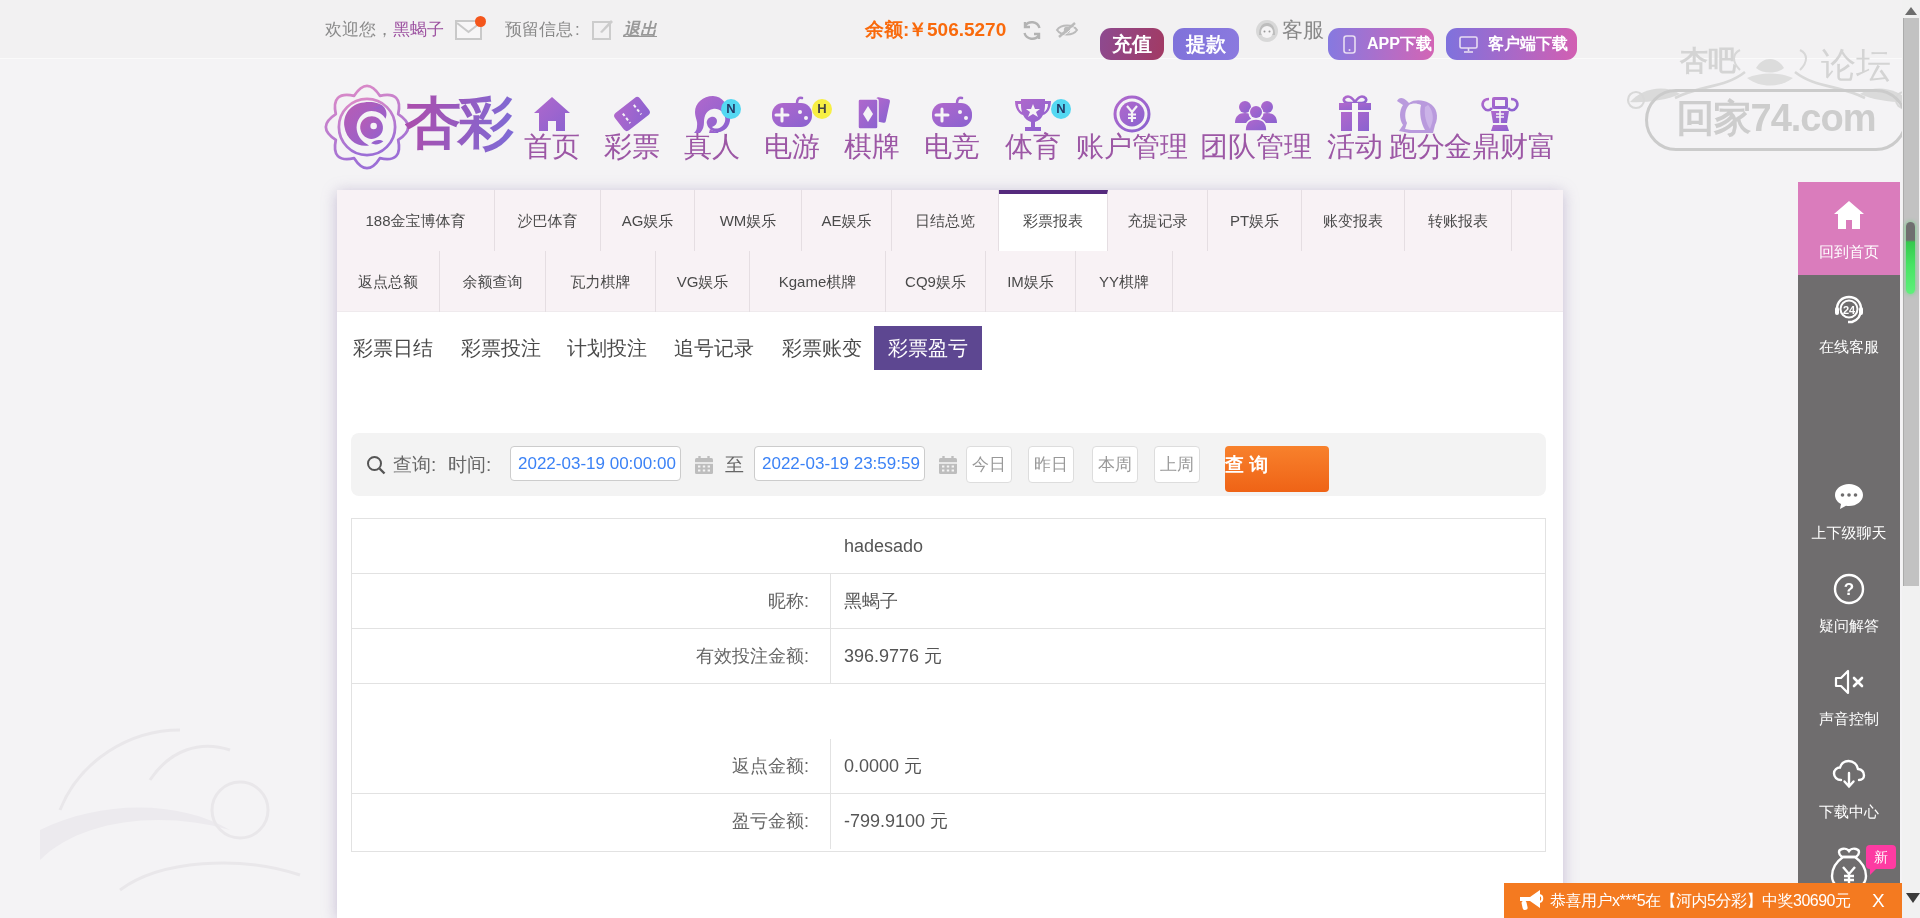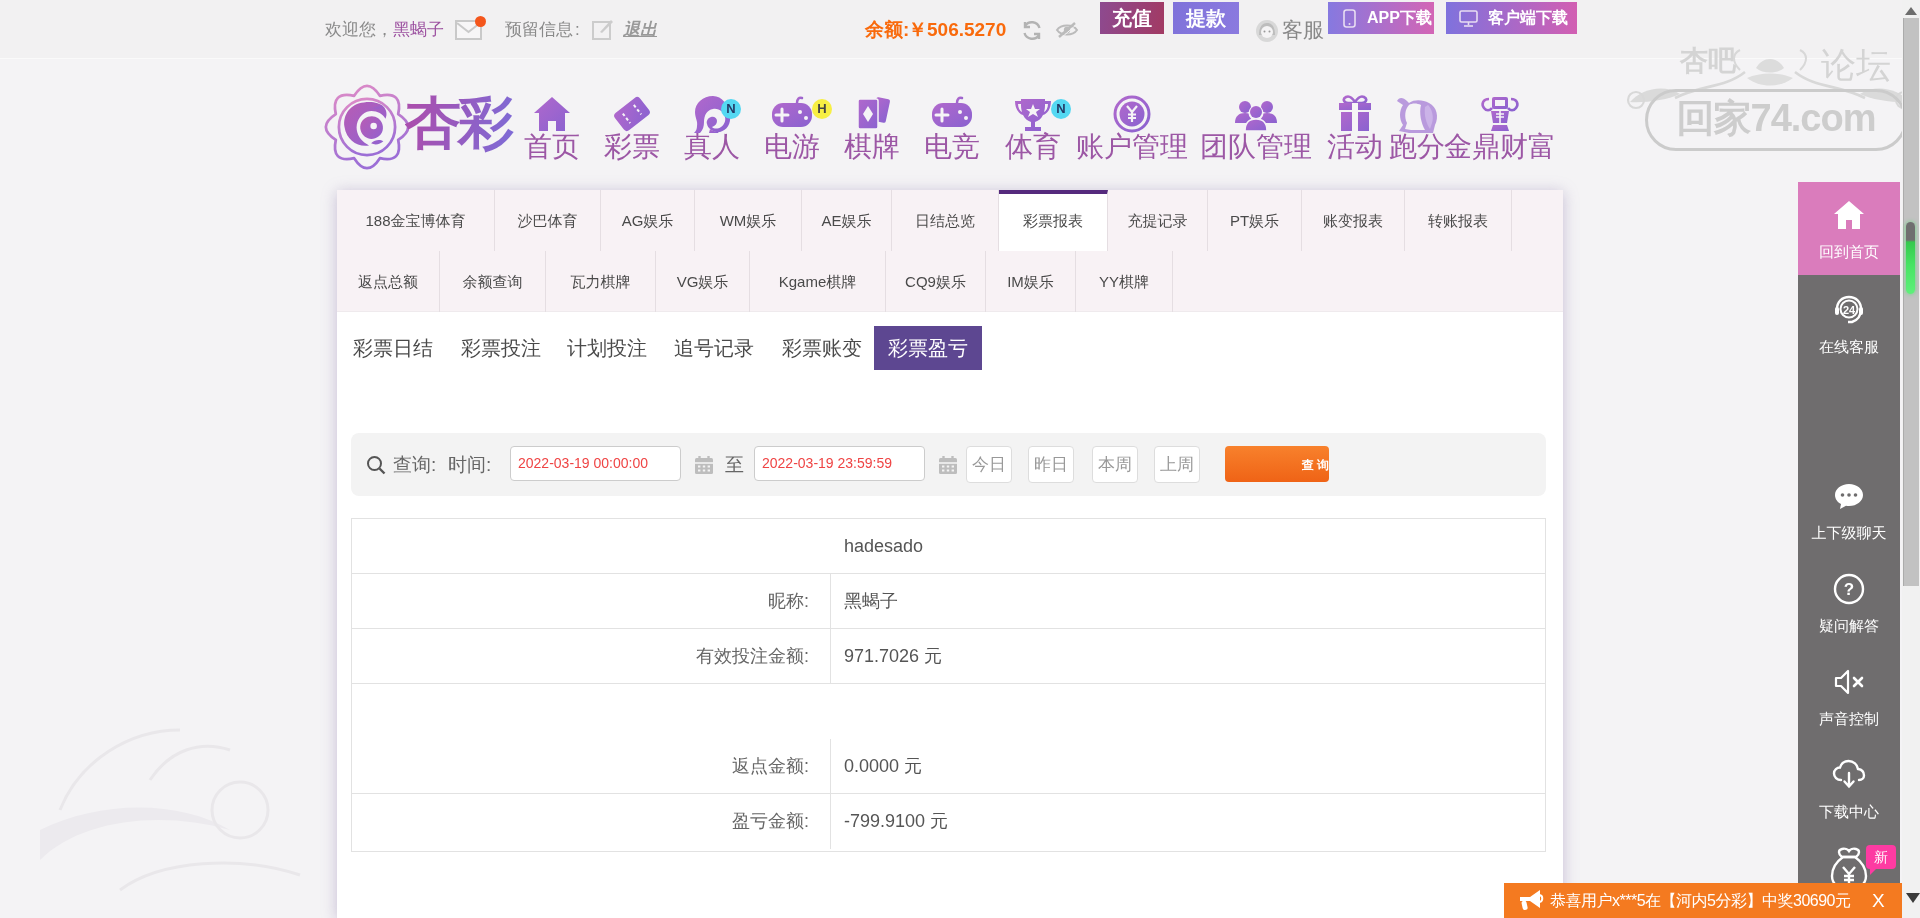--- a/index.html
+++ b/index.html
@@ -3,43 +3,43 @@
 <meta charset="utf-8">
 <style>
 html,body{margin:0;padding:0}
 body{width:1920px;height:918px;overflow:hidden;position:relative;font-family:"Liberation Sans",sans-serif;background:#f4f3f5}
 .abs{position:absolute}
 
 #topbar{left:0;top:0;width:1920px;height:59px;background:#f2f1f2;border-bottom:1px solid #fafafa;box-sizing:border-box}
 .tb{top:0;height:59px;line-height:59px;font-size:17px;color:#8a8a8a;white-space:nowrap}
 .purple{color:#9b4f9f}
 .orange{color:#f96a0c;font-weight:bold}
-.btn{top:2px;height:32px;border-radius:0;color:#fff;text-align:center;line-height:32px;font-size:22px;font-weight:bold;white-space:nowrap}
+.btn{top:28px;height:32px;border-radius:11px;color:#fff;text-align:center;line-height:32px;font-size:22px;font-weight:bold;white-space:nowrap}
 #btn-cz{left:1100px;width:64px;background:linear-gradient(100deg,#8d4a90,#a23a63);font-size:20px}
 #btn-tk{left:1173px;width:66px;background:linear-gradient(100deg,#7f72da,#8b7adf);font-size:20px}
 #btn-app{left:1328px;width:106px;background:linear-gradient(90deg,#8679e0,#d365b5);font-size:16px;font-weight:bold;text-align:right}
 #btn-kh{left:1446px;width:131px;background:linear-gradient(90deg,#7f72dd,#d25fb2);font-size:16px;font-weight:bold;text-align:left}
 
 .navitem{top:95px;width:120px;text-align:center}
 .navitem .ic{height:38px;margin-bottom:2px}
 .navitem .tx{font-size:28px;color:#9c57a5;line-height:24px}
 .badge{position:absolute;width:20px;height:20px;border-radius:50%;font-size:13px;font-weight:bold;text-align:center;line-height:20px;top:4px}
 
 #card{left:337px;top:190px;width:1226px;height:728px;background:#fff;box-shadow:0 2px 14px rgba(130,110,165,.4)}
 #tabstrip{left:0;top:0;width:1226px;height:122px;background:#f8f2f5;border-bottom:1px solid #efeaed;box-sizing:border-box}
 .tab{position:absolute;height:61px;line-height:61px;text-align:center;font-size:15px;color:#4a4a4a;border-right:1px solid #e5dee2;box-sizing:border-box;white-space:nowrap}
 .tab.active{background:#fff;border-top:4px solid #552a7d;line-height:54px;border-right:1px solid #e5dee2}
 .subtab{position:absolute;top:136px;height:44px;line-height:44px;font-size:20px;color:#4a4a4a;text-align:center;white-space:nowrap}
 .subtab.active{background:#5d4791;color:#fff}
 
 #qbar{left:14px;top:243px;width:1195px;height:63px;background:#f3f3f3;border-radius:8px}
 .qtext{position:absolute;top:0;height:63px;line-height:63px;font-size:19px;color:#666;white-space:nowrap}
-.qinput{position:absolute;top:13px;width:162px;height:33px;background:#fff;border:1px solid #ccc;border-radius:4px;font-size:14px;color:#ef4444;line-height:33px;padding-left:7px;white-space:nowrap;overflow:hidden}
+.qinput{position:absolute;top:13px;width:162px;height:33px;background:#fff;border:1px solid #ccc;border-radius:4px;font-size:17px;color:#3b82f6;line-height:33px;padding-left:7px;white-space:nowrap;overflow:hidden}
 .qbtn{position:absolute;top:13px;width:44px;height:35px;background:#fff;border:1px solid #ddd;border-radius:4px;line-height:35px;text-align:center;font-size:17px;color:#999}
-#qgo{position:absolute;left:874px;top:13px;width:104px;height:36px;background:linear-gradient(180deg,#f8812c,#ef6316);border-radius:4px;color:#fff;font-size:12px;font-weight:bold;text-align:right;line-height:38px}
+#qgo{position:absolute;left:874px;top:13px;width:104px;height:46px;background:linear-gradient(180deg,#f8812c,#ef6316);border-radius:4px;color:#fff;font-size:19px;font-weight:bold;text-align:left;line-height:38px}
 
 #tbl{left:14px;top:328px;width:1193px;height:332px;border:1px solid #e2e2e2}
 .trow{position:absolute;left:0;width:1193px;height:55px;border-bottom:1px solid #e2e2e2;box-sizing:border-box}
 .trow:last-child{border-bottom:none}
 .tlabel{position:absolute;left:0;top:0;width:457px;height:55px;line-height:55px;text-align:right;font-size:18px;color:#666;border-right:1px solid #e2e2e2;padding-right:21px}
 .tval{position:absolute;left:492px;top:0;height:55px;line-height:55px;font-size:18px;color:#555}
 
 #sidebar{left:1798px;top:182px;width:102px;height:736px;background:#6f6d6e}
 .sbitem{position:absolute;left:0;width:102px;height:93px;text-align:center;color:#fff}
 .sbitem .tx{position:absolute;left:0;width:102px;top:61px;font-size:15px;color:#fff}
@@ -346,21 +346,21 @@
   <div class="abs" id="tbl">
     <div class="trow" style="top:0">
         <div class="tval">hadesado</div>
       </div>
     <div class="trow" style="top:55px">
         <div class="tlabel">昵称:</div>
         <div class="tval">黑蝎子</div>
       </div>
     <div class="trow" style="top:110px">
         <div class="tlabel">有效投注金额:</div>
-        <div class="tval">971.7026 元</div>
+        <div class="tval">396.9776 元</div>
       </div>
     <div class="trow" style="top:220px">
         <div class="tlabel">返点金额:</div>
         <div class="tval">0.0000 元</div>
       </div>
     <div class="trow" style="top:275px;height:57px;border-bottom:none">
         <div class="tlabel">盈亏金额:</div>
         <div class="tval">-799.9100 元</div>
       </div>
   </div>

